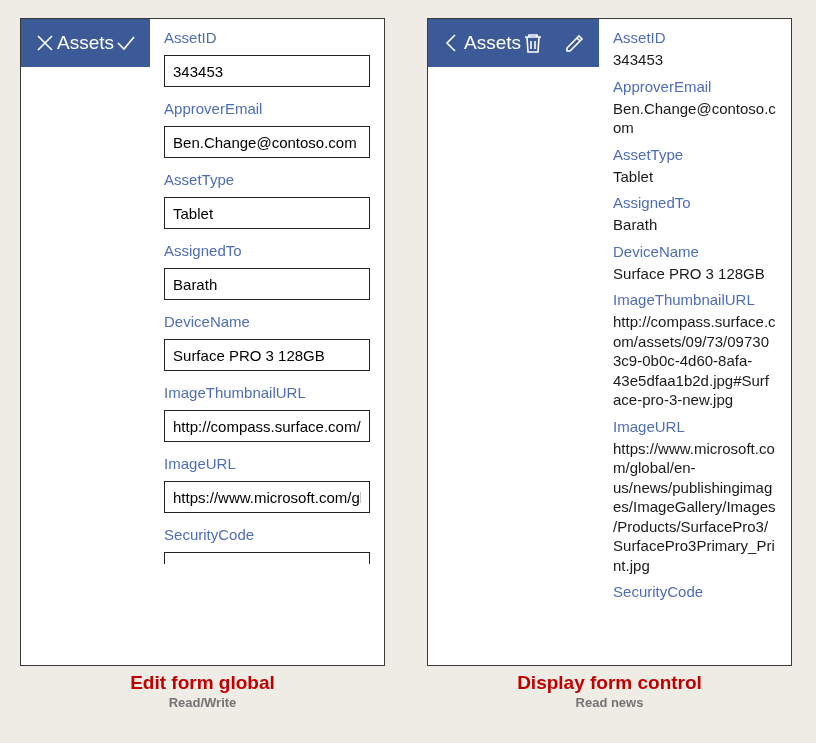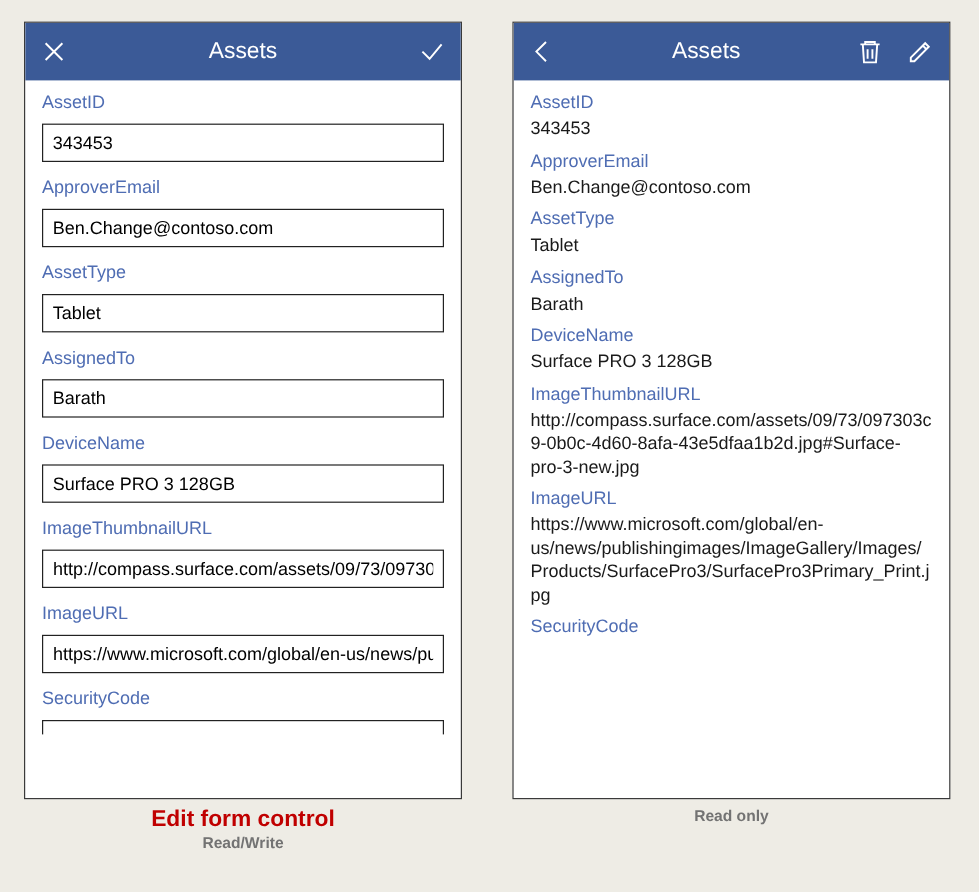--- a/index.html
+++ b/index.html
@@ -23,21 +23,21 @@
     display: flex;
     flex-direction: column;
     align-items: center;
   }
   .phone {
     width: 365px;
     height: 648px;
     background: #ffffff;
     border: 1px solid #3a3a3a;
     display: flex;
-    flex-direction: column;
+    flex-direction: row;
     overflow: hidden;
   }
   .header {
     background: #3b5a97;
     color: #ffffff;
     height: 48px;
     display: flex;
     align-items: center;
     padding: 0 12px;
     flex-shrink: 0;
@@ -156,21 +156,21 @@
         <input class="text-input" value="http://compass.surface.com/assets/09/73/097303c9-0b0c-4d60-8afa-43e5dfaa1b2d.jpg#Surface-pro-3-new.jpg" style="">
 
         <div class="field-label">ImageURL</div>
         <input class="text-input" value="https://www.microsoft.com/global/en-us/news/publishingimages/ImageGallery/Images/Products/SurfacePro3/SurfacePro3Primary_Print.jpg" style="">
 
         <div class="field-label">SecurityCode</div>
         <div class="partial-input"></div>
       </div>
     </div>
     <div class="caption">
-      <div class="caption-title">Edit form control</div>
+      <div class="caption-title">Edit form global</div>
       <div class="caption-sub">Read/Write</div>
     </div>
   </div>
 
   <div class="phone-col">
     <div class="phone">
       <div class="header">
         <div class="hicon">
           <svg viewBox="0 0 24 24">
               <path d="M15 4 L7 12 L15 20"></path>
@@ -209,17 +209,18 @@
         <div class="field-label">ImageThumbnailURL</div>
         <div class="field-value">http://compass.surface.com/assets/09/73/097303c9-0b0c-4d60-8afa-43e5dfaa1b2d.jpg#Surface-pro-3-new.jpg</div>
 
         <div class="field-label">ImageURL</div>
         <div class="field-value">https://www.microsoft.com/global/en-us/news/publishingimages/ImageGallery/Images/Products/SurfacePro3/SurfacePro3Primary_Print.jpg</div>
 
         <div class="field-label">SecurityCode</div>
       </div>
     </div>
     <div class="caption">
-      <div class="caption-sub">Read only</div>
+      <div class="caption-title">Display form control</div>
+      <div class="caption-sub">Read news</div>
     </div>
   </div>
 
 </div>
 
 </body></html>

